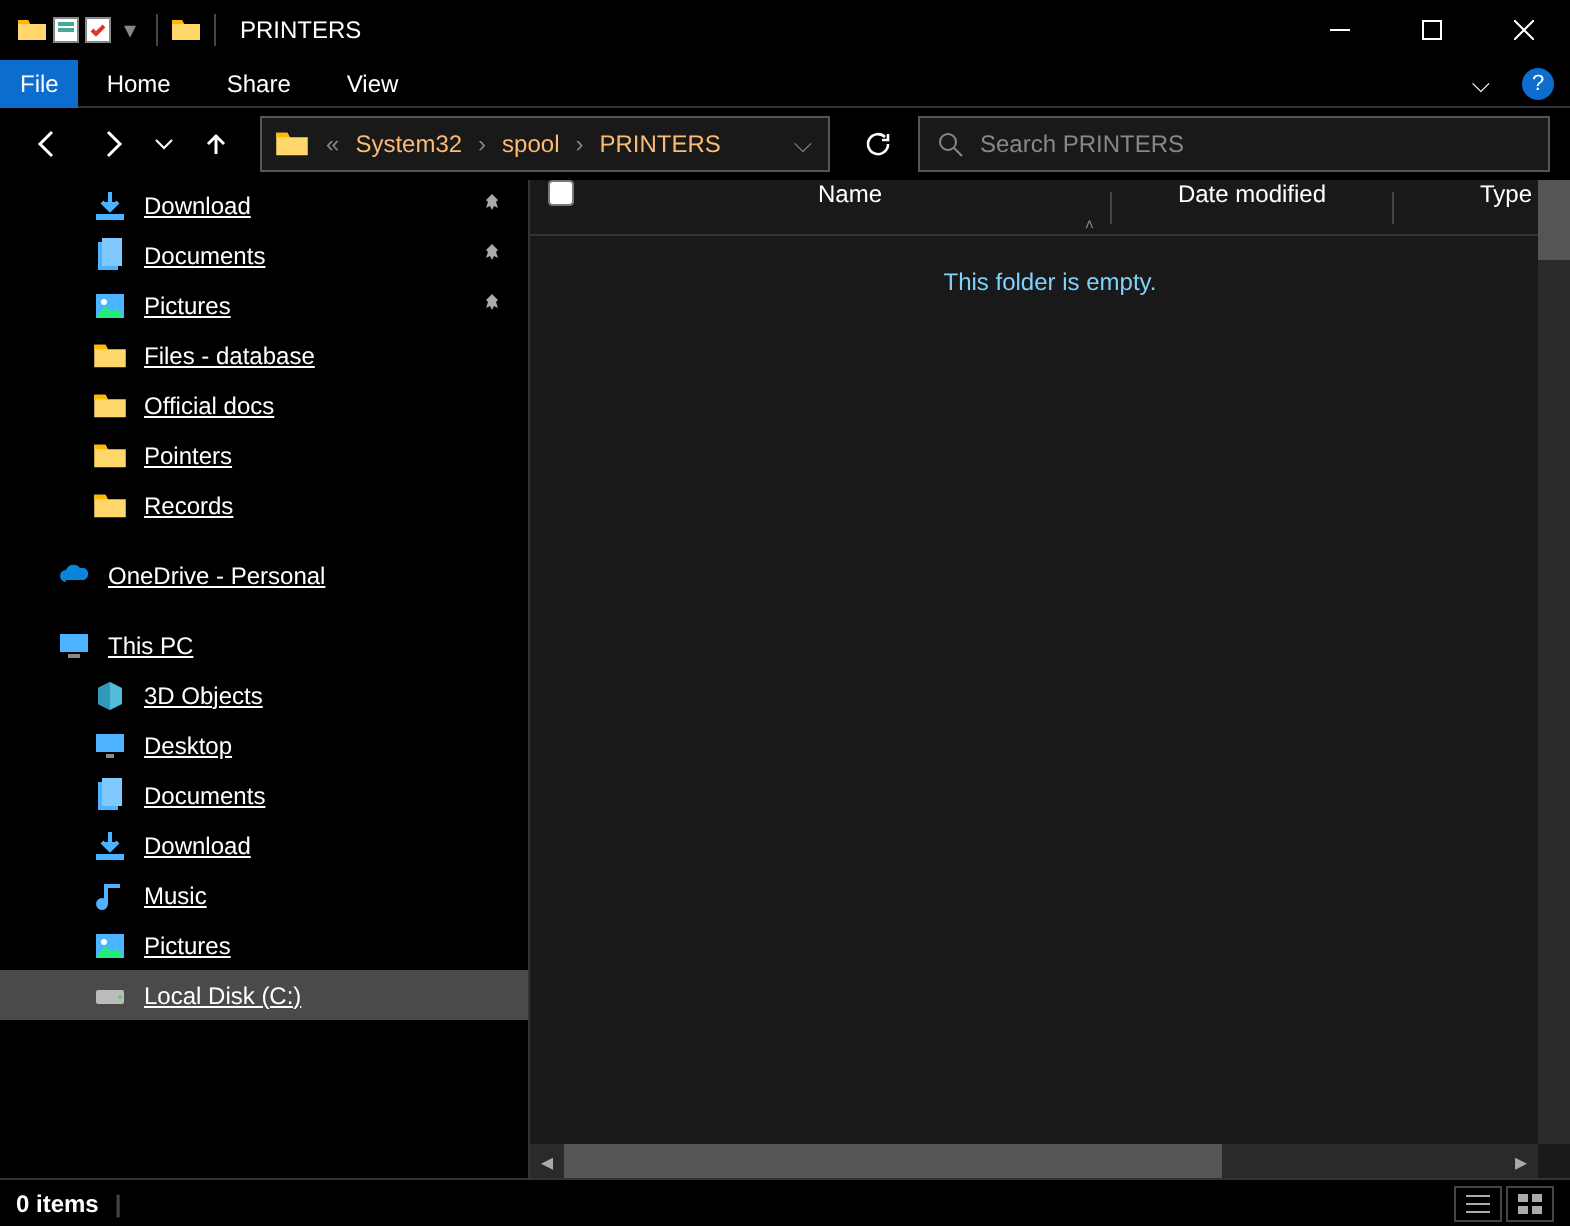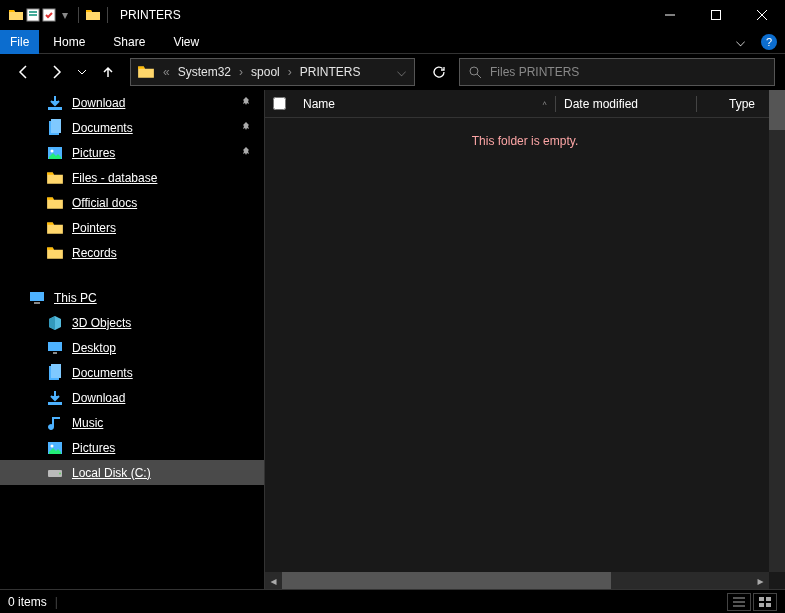--- a/index.html
+++ b/index.html
@@ -18,52 +18,52 @@
 .ribbon .tab { padding: 0 14px; height: 24px; display: flex; align-items: center; color: #fff; }
 .ribbon .tab.file { background: #0c6dcf; color: #fff; padding: 0 10px; }
 .ribbon .spacer { flex: 1; }
 .ribbon .ctl { padding: 0 8px; color: #fff; }
 .ribbon .help { width: 16px; height: 16px; border-radius: 50%; background: #0c6dcf; display: flex; align-items: center; justify-content: center; margin: 0 8px; font-size: 11px; }
 
 .navbar { height: 36px; background: #000; display: flex; align-items: center; gap: 4px; padding: 0 10px; }
 .nav-btn { width: 28px; height: 28px; display: flex; align-items: center; justify-content: center; color: #fff; }
 .addressbar { flex: 1; height: 28px; background: #191919; border: 1px solid #555; display: flex; align-items: center; margin: 0 4px; }
 .addr-folder-icon { width: 18px; height: 18px; margin: 0 6px; }
-.crumb { padding: 0 6px; color: #e5e5e5; height: 100%; display: flex; align-items: center; }
+.crumb { padding: 0 6px; color: #fdba74; height: 100%; display: flex; align-items: center; }
 .crumb-sep { color: #888; padding: 0 2px; }
 .addr-drop { padding: 0 8px; color: #888; margin-left: auto; }
 .refresh-btn { width: 32px; height: 28px; display: flex; align-items: center; justify-content: center; color: #fff; }
 .searchbar { width: 316px; height: 28px; background: #191919; border: 1px solid #555; display: flex; align-items: center; padding: 0 8px; color: #888; gap: 8px; }
 
 .main { display: flex; height: 499px; }
 .sidebar { width: 265px; background: #000; overflow-y: auto; border-right: 1px solid #333; text-decoration: underline; }
 .side-item { height: 25px; display: flex; align-items: center; padding-left: 28px; gap: 8px; color: #fff; }
 .side-item.indent { padding-left: 46px; }
 .side-item.selected { background: #4a4a4a; }
 .side-item .icon { width: 18px; height: 18px; flex-shrink: 0; display: flex; align-items: center; justify-content: center; }
 .side-item .pin { margin-left: auto; margin-right: 12px; width: 12px; height: 12px; display: flex; align-items: center; justify-content: center; color: #aaa; }
 .side-spacer { height: 10px; }
 
 .content { flex: 1; background: #191919; display: flex; flex-direction: column; position: relative; }
 .columns { height: 28px; display: flex; align-items: center; border-bottom: 1px solid #333; background: #191919; }
-.col { padding: 0 8px; color: #fff; display: flex; align-items: center; gap: 4px; height: 100%; }
+.col { padding: 0 8px; color: #fff; display: flex; align-items: center; gap: 4px; height: 100%; flex-direction: column; }
 .col-sep { width: 1px; height: 16px; background: #444; }
 .col .sort-arrow { font-size: 8px; color: #888; }
 .col.name { flex: 0 0 260px; }
 .col.date { flex: 0 0 140px; }
 .col.type { flex: 1; margin-left: 24px; }
-.empty-msg { text-align: center; padding-top: 16px; color: #fca5a5; }
+.empty-msg { text-align: center; padding-top: 16px; color: #7dd3fc; }
 .vscroll { position: absolute; right: 0; top: 0; bottom: 17px; width: 16px; background: #2a2a2a; }
 .vscroll .thumb { background: #555; width: 100%; height: 40px; position: absolute; top: 0; }
 .hscroll { position: absolute; bottom: 0; left: 0; right: 16px; height: 17px; background: #2a2a2a; display: flex; align-items: center; }
 .hscroll .arrow { width: 17px; height: 17px; display: flex; align-items: center; justify-content: center; color: #aaa; }
 .hscroll .track { flex: 1; height: 100%; position: relative; }
 .hscroll .thumb { background: #555; height: 100%; width: 70%; position: absolute; left: 0; }
 
-.statusbar { height: 24px; background: #000; border-top: 1px solid #333; display: flex; align-items: center; padding: 0 8px; color: #fff; }
+.statusbar { height: 24px; background: #000; border-top: 1px solid #333; display: flex; align-items: center; padding: 0 8px; color: #fff; font-weight: bold; }
 .statusbar .spacer { flex: 1; }
 .statusbar .view-btn { width: 24px; height: 18px; display: flex; align-items: center; justify-content: center; border: 1px solid #444; margin-left: 2px; }
 
 svg { display: block; }
 </style>
 </head>
 <body>
 
 <div class="titlebar">
   <div class="icons">
@@ -167,21 +167,21 @@
         <path d="M12 7a5 5 0 1 1-1.5-3.5M12 2v3h-3" stroke="#fff" fill="none" stroke-width="1.3"></path>
       </svg>
     </div>
   <div class="searchbar">
     <span>
         <svg width="14" height="14">
           <circle cx="6" cy="6" r="4" stroke="#888" fill="none"></circle>
           <line x1="9" y1="9" x2="13" y2="13" stroke="#888"></line>
         </svg>
       </span>
-    <span>Files PRINTERS</span>
+    <span>Search PRINTERS</span>
   </div>
 </div>
 
 <div class="main">
   <div class="sidebar" id="sidebar">
       <div class="side-item indent">
         <span class="icon">
           <svg width="18" height="18" viewBox="0 0 18 18">
             <path fill="#4db2ff" d="M2 13h14v3H2z"></path>
             <path fill="#4db2ff" d="M9 2v8M5 7l4 4 4-4" stroke="#4db2ff" stroke-width="2"></path>
@@ -253,20 +253,28 @@
       <div class="side-item indent">
         <span class="icon">
           <svg width="18" height="18" viewBox="0 0 16 16">
             <path fill="#ffd76b" d="M1 3h5l1 2h8v8H1z"></path>
             <path fill="#ffb900" d="M1 3h5l1 2H1z"></path>
           </svg>
         </span>
         <span>Records</span>
       </div>
       <div class="side-spacer"></div>
+      <div class="side-item">
+        <span class="icon">
+          <svg width="18" height="18" viewBox="0 0 18 18">
+            <path fill="#0a84d8" d="M5 12a3 3 0 010-6 4 4 0 017-1 3 3 0 012 6H5z"></path>
+          </svg>
+        </span>
+        <span>OneDrive - Personal</span>
+      </div>
       <div class="side-spacer"></div>
       <div class="side-item">
         <span class="icon">
           <svg width="18" height="18" viewBox="0 0 18 18">
             <rect x="2" y="3" width="14" height="9" fill="#4db2ff"></rect>
             <rect x="6" y="13" width="6" height="2" fill="#888"></rect>
           </svg>
         </span>
         <span>This PC</span>
       </div>

